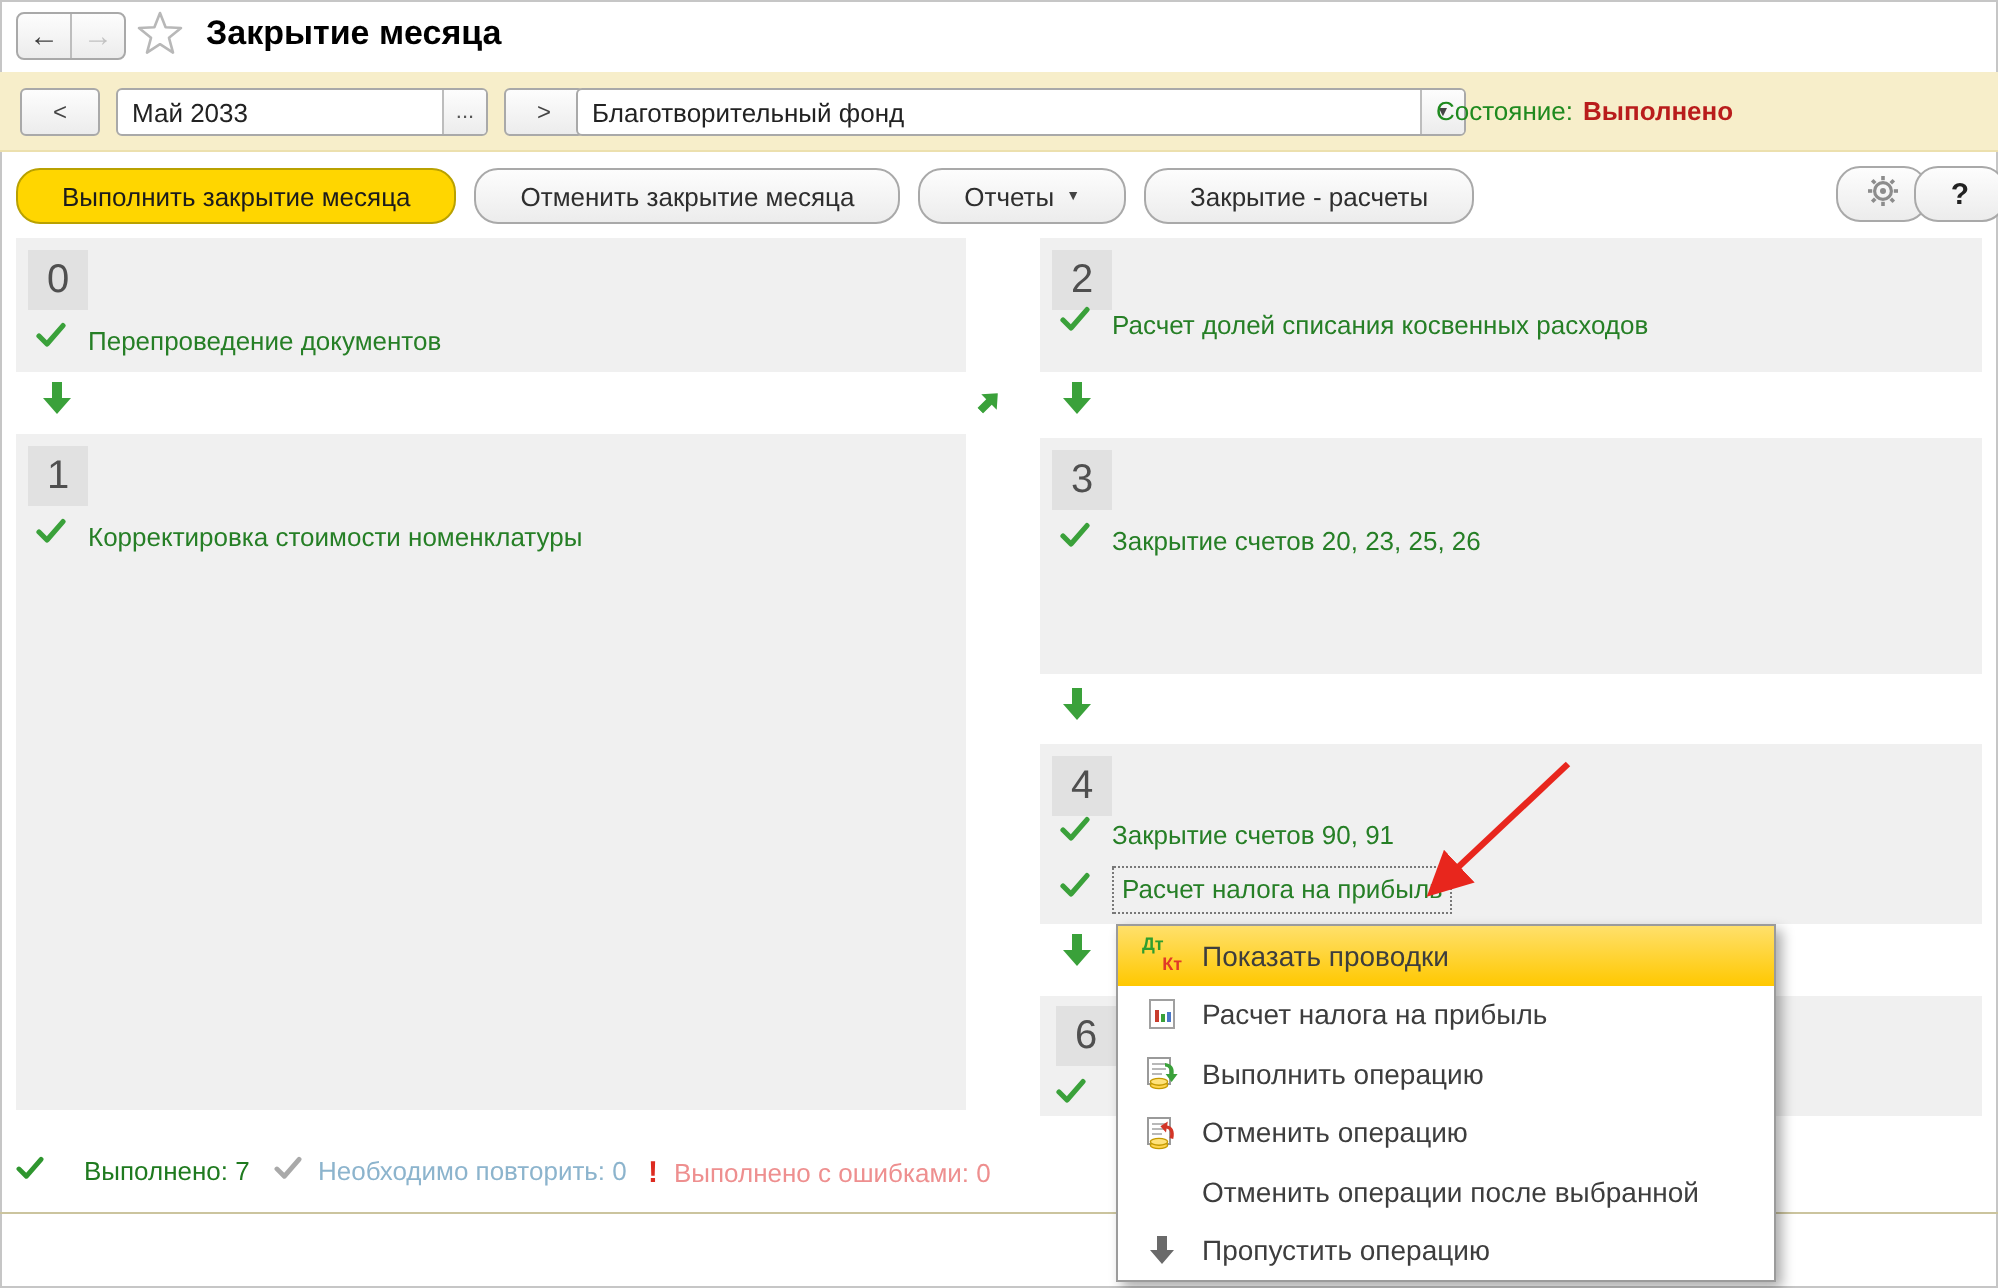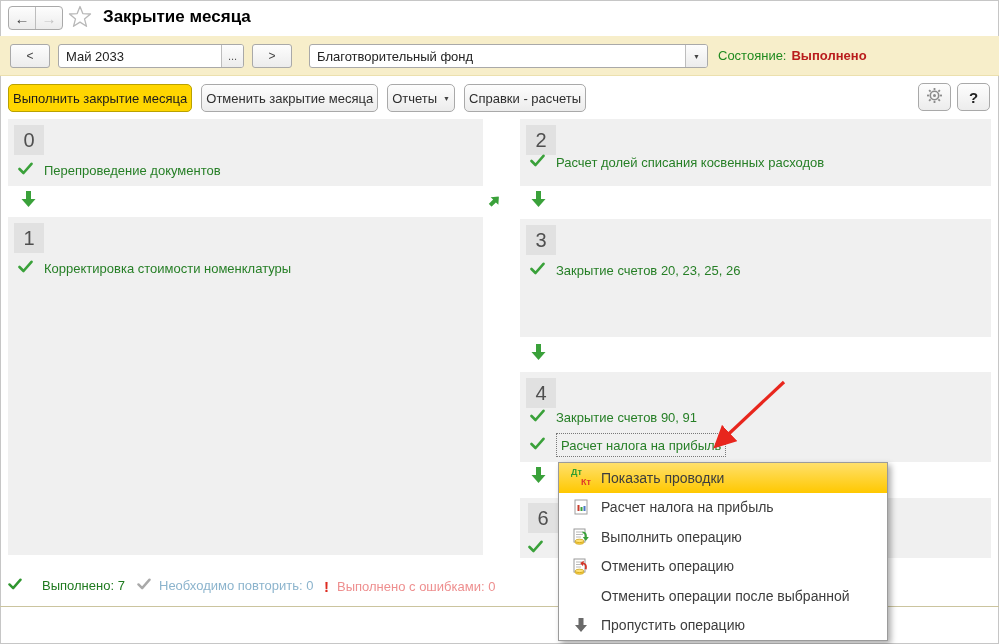--- a/index.html
+++ b/index.html
@@ -41,21 +41,21 @@
     width:22px; border-left:1px solid #bdbdbd; background:linear-gradient(#fdfdfd,#ececec);
     display:flex; align-items:center; justify-content:center; font-size:11px; color:#555; cursor:pointer;
   }
   .field .side-btn .caret { font-size:7px; color:#444; }
   .state-line { position:absolute; left:718px; top:12px; font-size:13px; color:#1f8a1f; }
   .state-line b { color:#b91c1c; margin-left:5px; }
 
   
   .toolbar { position:absolute; left:8px; top:84px; display:flex; gap:9px; }
   .btn {
-    height:28px; padding:0 4px; border:1px solid #a9a9a9; border-radius:5px;
+    height:28px; padding:0 22px; border:1px solid #a9a9a9; border-radius:12px;
     background:linear-gradient(#fdfdfd,#ececec); font-size:13px; color:#2e2e2e;
     display:flex; align-items:center; justify-content:center; gap:6px; cursor:pointer; white-space:nowrap;
   }
   .btn.primary { background:#ffd600; border-color:#b9a100; color:#1c1c1c; }
   .btn .caret { font-size:7px; color:#444; }
   .icon-btn { position:absolute; top:83px; width:33px; height:28px; }
   .icon-btn.gear { left:918px; }
   .icon-btn.help { left:957px; font-size:15px; font-weight:bold; color:#222; }
 
   
@@ -110,39 +110,39 @@
   </span>
   <div class="page-title">Закрытие месяца</div>
 
   <div class="filter-bar">
     <div class="fbtn" style="left:10px;">&lt;</div>
     <div class="field" style="left:58px; width:186px;">
       <span class="val">Май 2033</span>
       <span class="side-btn">...</span>
     </div>
     <div class="fbtn" style="left:252px;">&gt;</div>
-    <div class="field" style="left:309px; width:399px;">
+    <div class="field" style="left:288px; width:445px;">
       <span class="val">Благотворительный фонд</span>
       <span class="side-btn">
           <span class="caret">▼</span>
         </span>
     </div>
     <div class="state-line">
       <span>Состояние:</span><b>Выполнено</b>
     </div>
   </div>
 
   <div class="toolbar">
     <div class="btn primary">Выполнить закрытие месяца</div>
     <div class="btn">Отменить закрытие месяца</div>
     <div class="btn">
       <span>Отчеты</span>
         <span class="caret">▼</span>
     </div>
-    <div class="btn">Справки - расчеты</div>
+    <div class="btn">Закрытие - расчеты</div>
   </div>
   <div class="btn icon-btn gear">
     <span>
       <svg width="17" height="17" viewBox="0 0 17 17">
         <circle cx="8.5" cy="8.5" r="4.2" stroke="#8c8c8c" stroke-width="1.6" fill="none"></circle>
         <g stroke="#8c8c8c" stroke-width="1.8">
           <line x1="8.5" y1="1" x2="8.5" y2="3.1"></line>
             <line x1="8.5" y1="13.9" x2="8.5" y2="16"></line>
           <line x1="1" y1="8.5" x2="3.1" y2="8.5"></line>
             <line x1="13.9" y1="8.5" x2="16" y2="8.5"></line>

